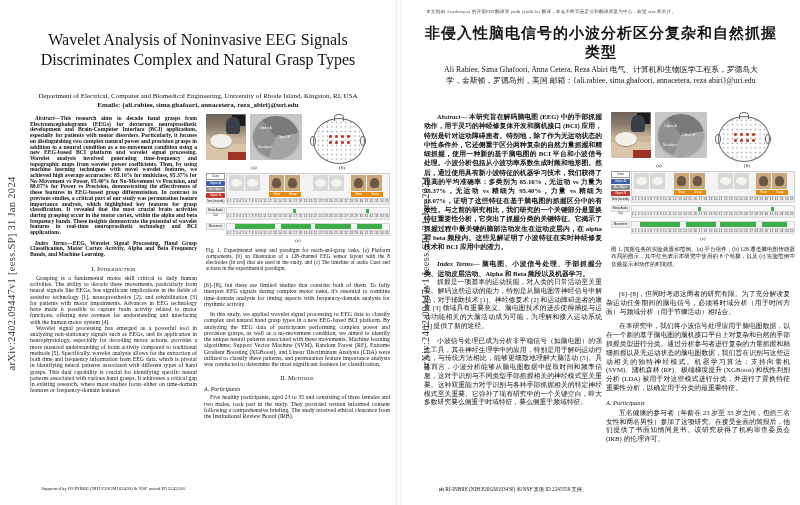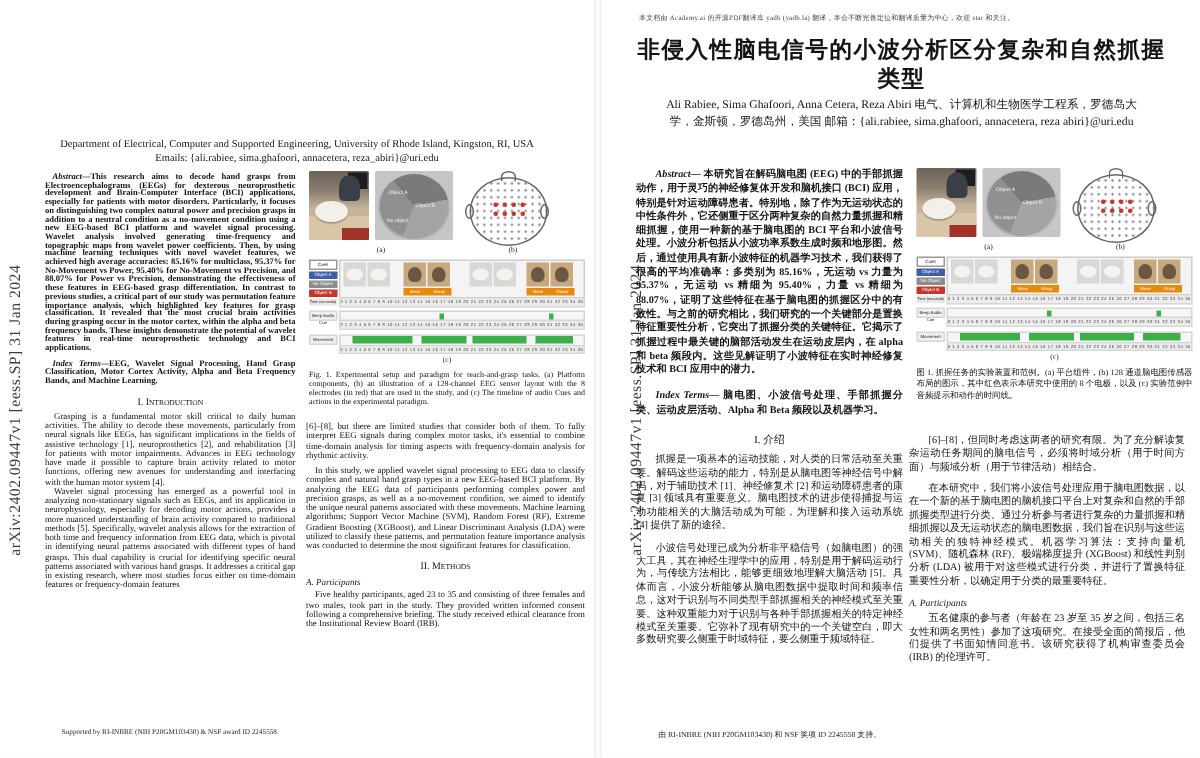--- a/index.html
+++ b/index.html
@@ -14,21 +14,21 @@
   .ctr{text-align:center;}
 
   
   .arxiv{font-size:10.5px;color:#3d3d3d;width:320px;text-align:center;
          transform:rotate(-90deg);letter-spacing:0.3px;white-space:nowrap;}
 
   
   .title-en{font-size:16px;line-height:20px;font-weight:normal;}
   .auth-en{font-size:8.5px;}
   .affil-en{font-size:7px;}
-  .email-en{font-size:7px;}
+  .email-en{font-size:7px;font-weight:bold;}
   .abstract-en{font-size:5.7px;line-height:5.7px;font-weight:bold;text-indent:5px;}
   .index-en{font-size:5.7px;line-height:5.7px;font-weight:bold;text-indent:5px;margin-top:5px;}
   .head-en{font-size:6.6px;font-variant:small-caps;margin-top:7px;margin-bottom:3px;}
   .body-en{font-size:5.9px;line-height:6.25px;text-indent:6px;margin:0;}
   .fn-en{font-size:4.8px;color:#222;}
   .cap-en{font-size:5.3px;line-height:6.1px;margin-top:4px;}
   .sub-en{font-size:6px;font-style:italic;margin-top:5px;margin-bottom:2px;}
 
   
   .note-cn{font-size:4.6px;color:#444;letter-spacing:0.2px;}
@@ -93,21 +93,25 @@
   .move-strip{position:relative;height:6px;background:#f6f6f6;border:0.5px solid #d5d5d5;}
   .mblock{position:absolute;top:0.5px;height:5px;background:#3daf4a;}
   .fig-c{font-size:5px;text-align:center;margin-top:2px;font-family:"Liberation Serif",serif;}
 </style>
 </head>
 <body>
 
 <div class="page" id="left-page">
   <div class="abs arxiv" style="left:-149px;top:268px;">arXiv:2402.09447v1 [eess.SP] 31 Jan 2024</div>
 
-  <div class="abs ctr affil-en" style="left:12px;top:92px;width:372px;">Department of Electrical, Computer and Supported Engineering, University of Rhode Island, Kingston, RI, USA</div>
+  <div class="abs ctr title-en" style="left:22px;top:30px;width:352px;">
+    <span>Wavelet Analysis of Noninvasive EEG Signals</span><br>
+    <span>Discriminates Complex and Natural Grasp Types</span>
+  </div>
+  <div class="abs ctr affil-en" style="left:12px;top:92px;width:372px;">Department of Electrical, Computer and Biomedical Engineering, University of Rhode Island, Kingston, RI, USA</div>
   <div class="abs ctr email-en" style="left:22px;top:101px;width:352px;">Emails: {ali.rabiee, sima.ghafoori, annacetera, reza_abiri}@uri.edu</div>
 
   <div class="abs" style="left:30px;top:116px;width:167px;">
     <div class="abstract-en jtext">
       <span class="i">Abstract—</span><span>This research aims to decode hand grasps from Electroencephalograms (EEGs) for dexterous neuroprosthetic development and Brain-Computer Interface (BCI) applications, especially for patients with motor disorders. Particularly, it focuses on distinguishing two complex natural power and precision grasps in addition to a neutral condition as a no-movement condition using a new EEG-based BCI platform and wavelet signal processing. Wavelet analysis involved generating time-frequency and topographic maps from wavelet power coefficients. Then, by using machine learning techniques with novel wavelet features, we achieved high average accuracies: 85.16% for multiclass, 95.37% for No-Movement vs Power, 95.40% for No-Movement vs Precision, and 88.07% for Power vs Precision, demonstrating the effectiveness of these features in EEG-based grasp differentiation. In contrast to previous studies, a critical part of our study was permutation feature importance analysis, which highlighted key features for grasp classification. It revealed that the most crucial brain activities during grasping occur in the motor cortex, within the alpha and beta frequency bands. These insights demonstrate the potential of wavelet features in real-time neuroprosthetic technology and BCI applications.</span>
     </div>
     <div class="index-en jtext">
       <span class="i">Index Terms—</span><span>EEG, Wavelet Signal Processing, Hand Grasp Classification, Motor Cortex Activity, Alpha and Beta Frequency Bands, and Machine Learning.</span>
     </div>
     <div class="head-en ctr">I. Introduction</div>
@@ -259,21 +263,20 @@
     <span>学，金斯顿，罗德岛州，美国 邮箱：{ali.rabiee, sima.ghafoori, annacetera, reza abiri}@uri.edu</span>
   </div>
 
   <div class="abs" style="left:23px;top:112px;width:178px;">
     <div class="abstract-cn jtext">
       <span class="i">Abstract— </span><span>本研究旨在解码脑电图 (EEG) 中的手部抓握动作，用于灵巧的神经修复体开发和脑机接口 (BCI) 应用，特别是针对运动障碍患者。特别地，除了作为无运动状态的中性条件外，它还侧重于区分两种复杂的自然力量抓握和精细抓握，使用一种新的基于脑电图的 BCI 平台和小波信号处理。小波分析包括从小波功率系数生成时频和地形图。然后，通过使用具有新小波特征的机器学习技术，我们获得了很高的平均准确率：多类别为 85.16%，无运动 vs 力量为 95.37%，无运动 vs 精细为 95.40%，力量 vs 精细为 88.07%，证明了这些特征在基于脑电图的抓握区分中的有效性。与之前的研究相比，我们研究的一个关键部分是置换特征重要性分析，它突出了抓握分类的关键特征。它揭示了抓握过程中最关键的脑部活动发生在运动皮层内，在 alpha 和 beta 频段内。这些见解证明了小波特征在实时神经修复技术和 BCI 应用中的潜力。</span>
     </div>
     <div class="index-cn jtext">
       <span class="i">Index Terms— </span><span>脑电图、小波信号处理、手部抓握分类、运动皮层活动、Alpha 和 Beta 频段以及机器学习。</span>
     </div>
-    <div class="head-cn ctr">I. 介绍</div>
     <p class="body-cn jtext">抓握是一项基本的运动技能，对人类的日常活动至关重要。解码这些运动的能力，特别是从脑电图等神经信号中解码，对于辅助技术 [1]、神经修复术 [2] 和运动障碍患者的康复 [3] 领域具有重要意义。脑电图技术的进步使得捕捉与运动功能相关的大脑活动成为可能，为理解和接入运动系统 [4] 提供了新的途径。</p>
     <p class="body-cn jtext">小波信号处理已成为分析非平稳信号（如脑电图）的强大工具，其在神经生理学中的应用，特别是用于解码运动行为，与传统方法相比，能够更细致地理解大脑活动 [5]。具体而言，小波分析能够从脑电图数据中提取时间和频率信息，这对于识别与不同类型手部抓握相关的神经模式至关重要。这种双重能力对于识别与各种手部抓握相关的特定神经模式至关重要。它弥补了现有研究中的一个关键空白，即大多数研究要么侧重于时域特征，要么侧重于频域特征。</p>
   </div>
   <div class="abs ctr fn-cn" style="left:23px;top:486px;width:178px;">由 RI-INBRE (NIH P20GM103430) 和 NSF 奖项 ID 2245558 支持。</div>
 
   <div class="abs fig" style="left:210px;top:112px;">
     <div class="fig-photos">
       <div class="photo-setup">
         <div class="ps-monitor"></div>
         <div class="ps-person"></div>

